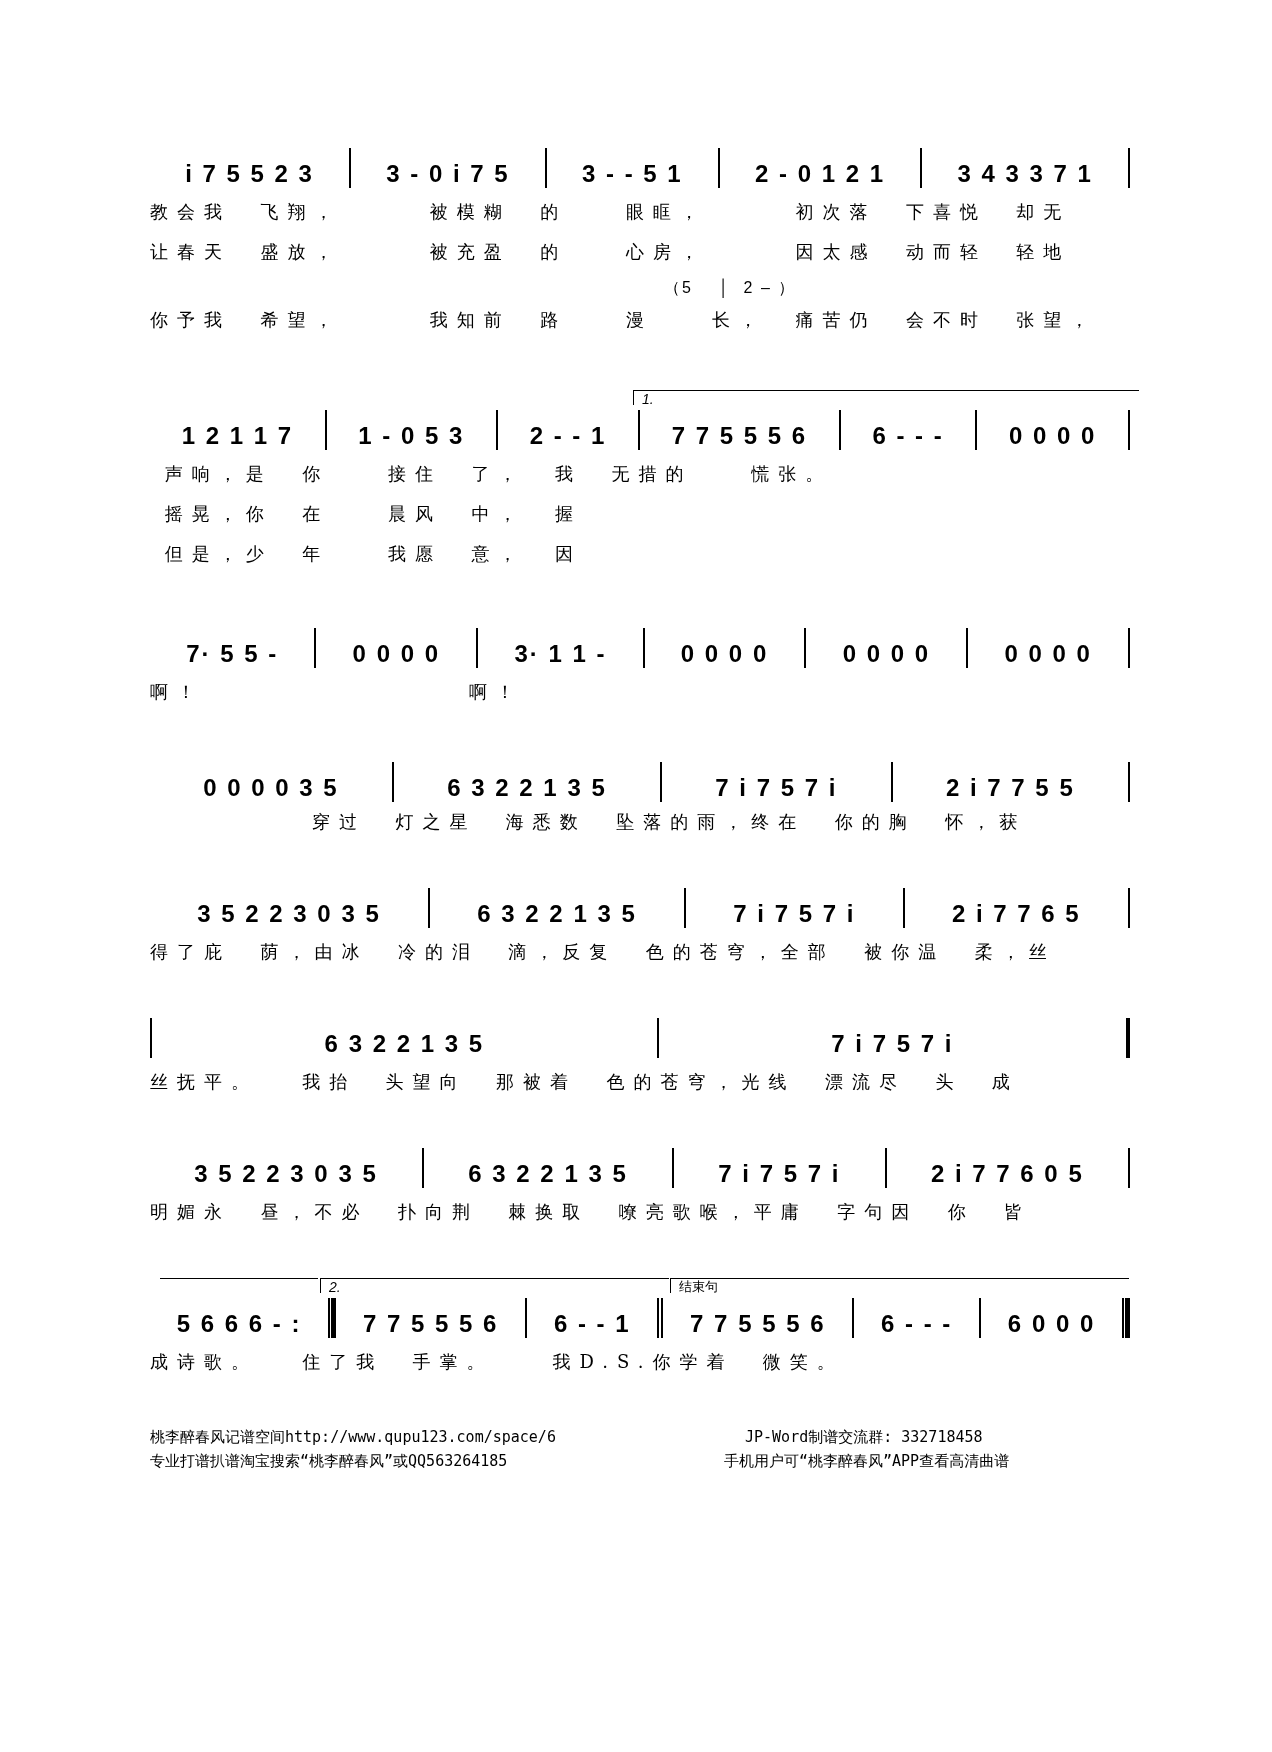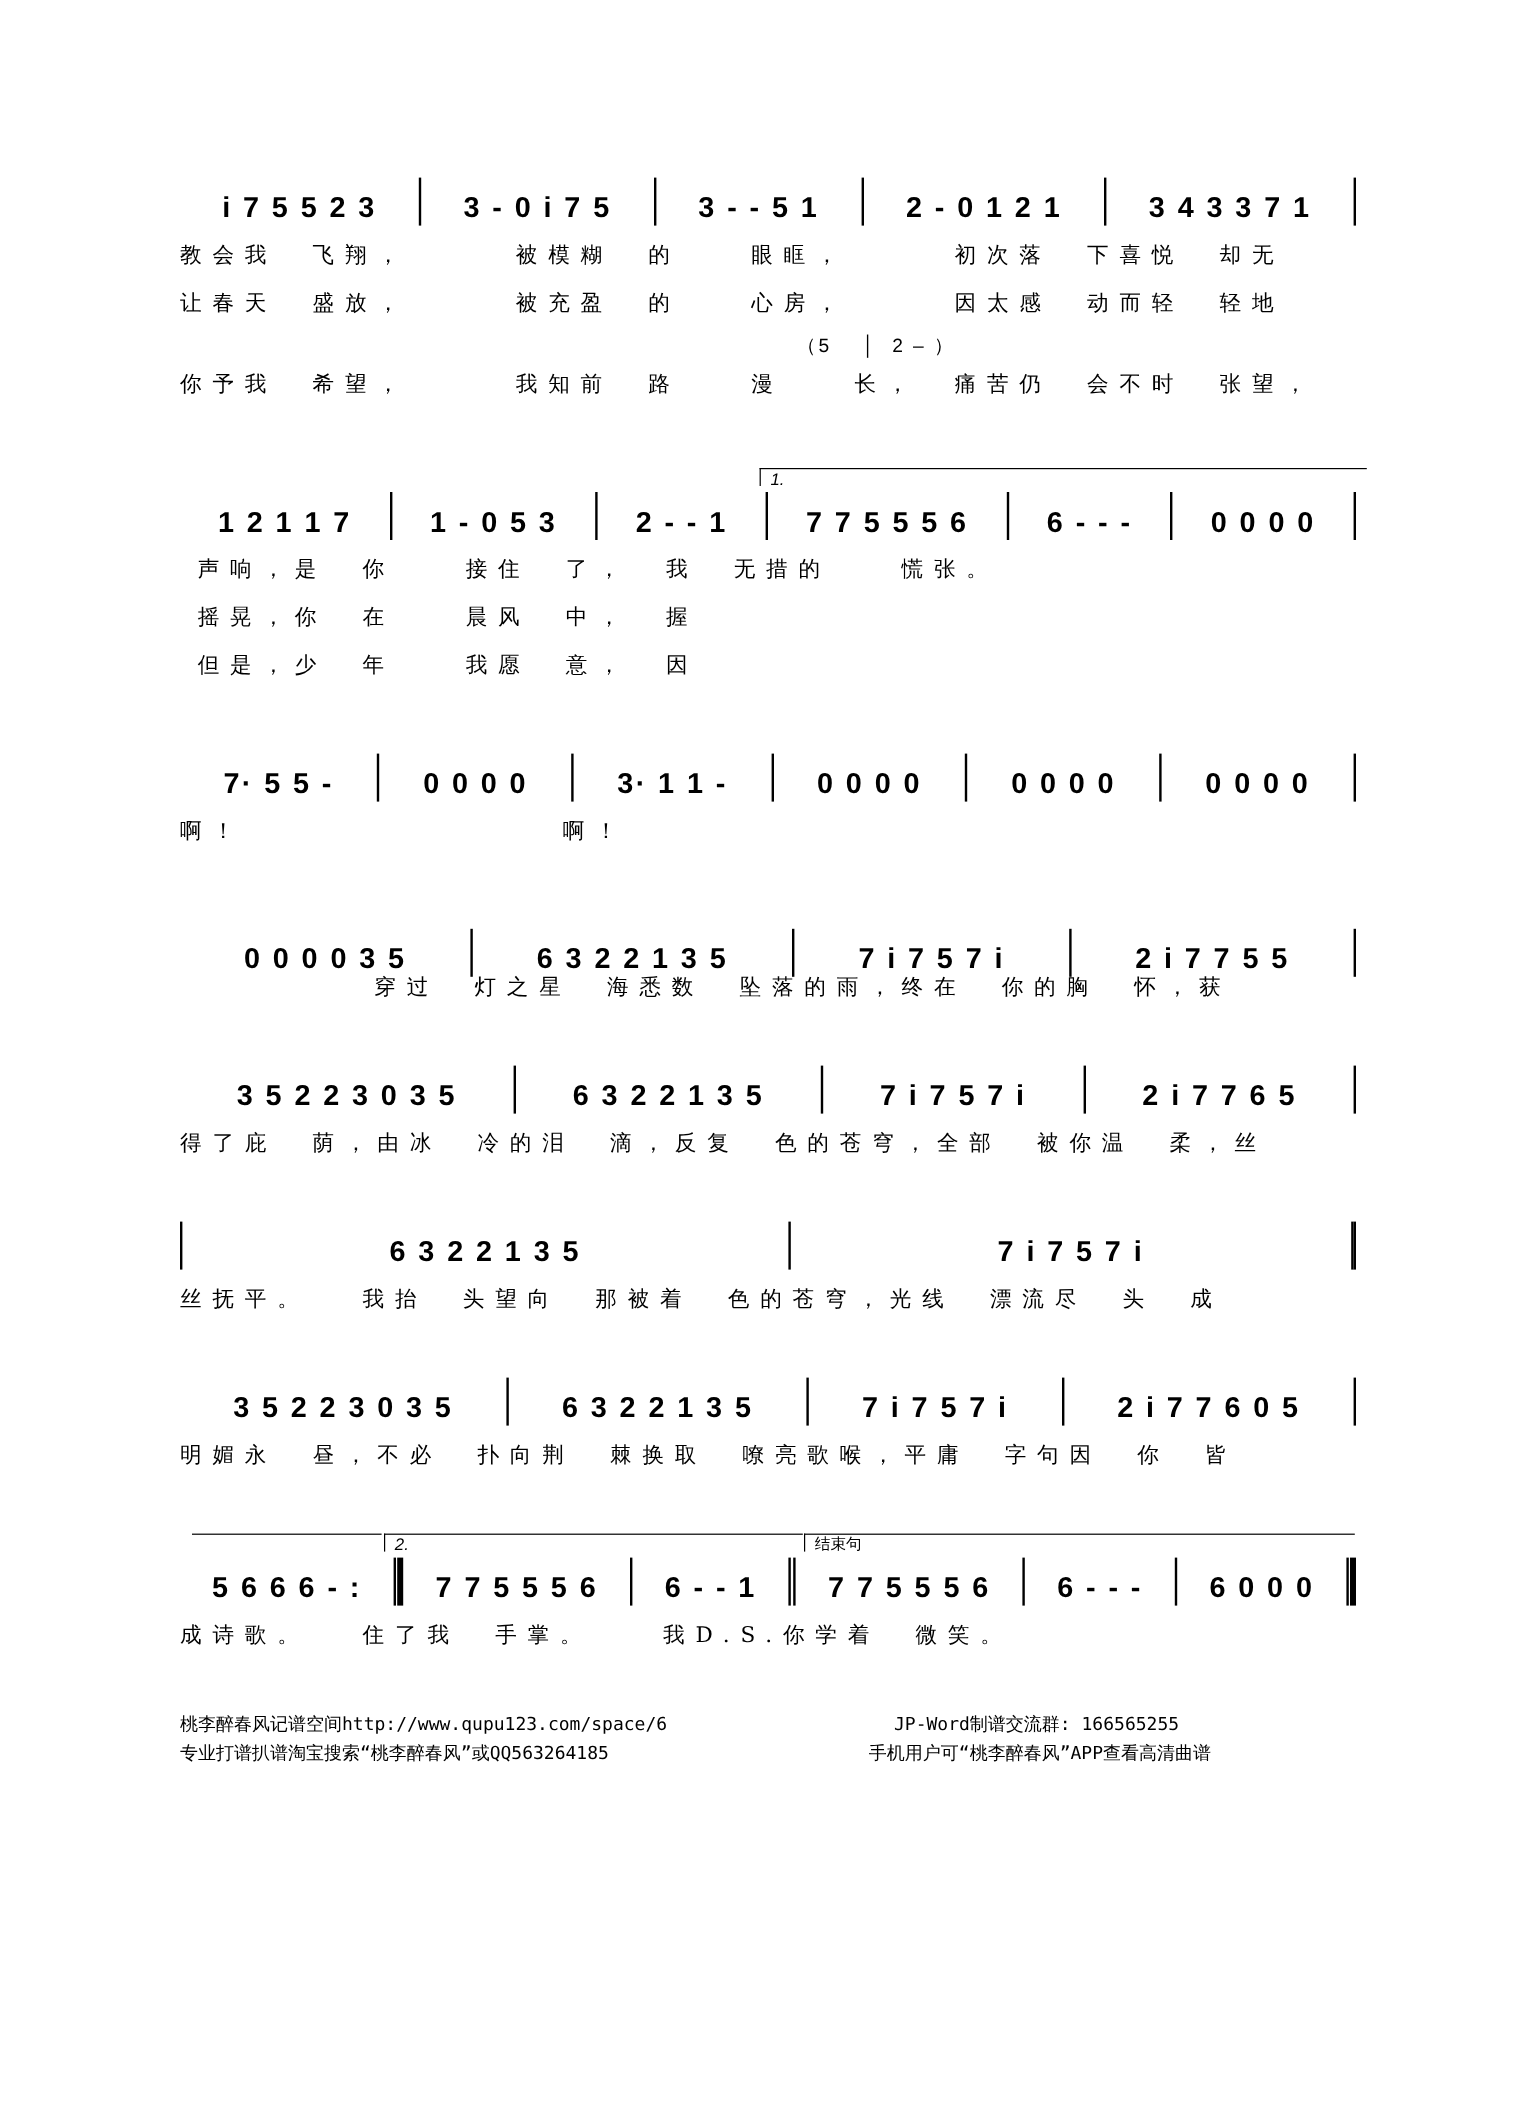--- a/index.html
+++ b/index.html
@@ -108,21 +108,21 @@
     <div class="bar"></div>
     <div class="measure">
         <span class="note">0 0 0 0</span>
       </div>
     <div class="bar"></div>
   </div>
   <div class="lyric" style="top:52px;">啊！                  啊！</div>
 </div>
 
 <div class="sys" style="top:758px;">
-  <div class="notes" style="top:16px;">
+  <div class="notes" style="top:4px;">
     <div class="measure">
         <span class="note">0 0 0 0 3 5</span>
       </div>
     <div class="bar"></div>
     <div class="measure">
         <span class="note">6 3 2 2 1 3 5</span>
       </div>
     <div class="bar"></div>
     <div class="measure">
         <span class="note">7 i 7 5 7 i</span>
@@ -224,14 +224,14 @@
     <div class="measure">
         <span class="note">6 0 0 0</span>
       </div>
     <div class="bar double"></div>
   </div>
   <div class="lyric" style="top:52px;">成诗歌。   住了我  手掌。    我D.S.你学着  微笑。</div>
 </div>
 
 <div class="footer" style="left:150px; top:1428px;">桃李醉春风记谱空间http://www.qupu123.com/space/6</div>
 <div class="footer" style="left:150px; top:1452px;">专业打谱扒谱淘宝搜索“桃李醉春风”或QQ563264185</div>
-<div class="footer" style="left:745px; top:1428px;">JP-Word制谱交流群: 166565255</div>
+<div class="footer" style="left:745px; top:1428px;">JP-Word制谱交流群: 332718458</div>
 <div class="footer" style="left:724px; top:1452px;">手机用户可“桃李醉春风”APP查看高清曲谱</div>
 
 </body></html>

